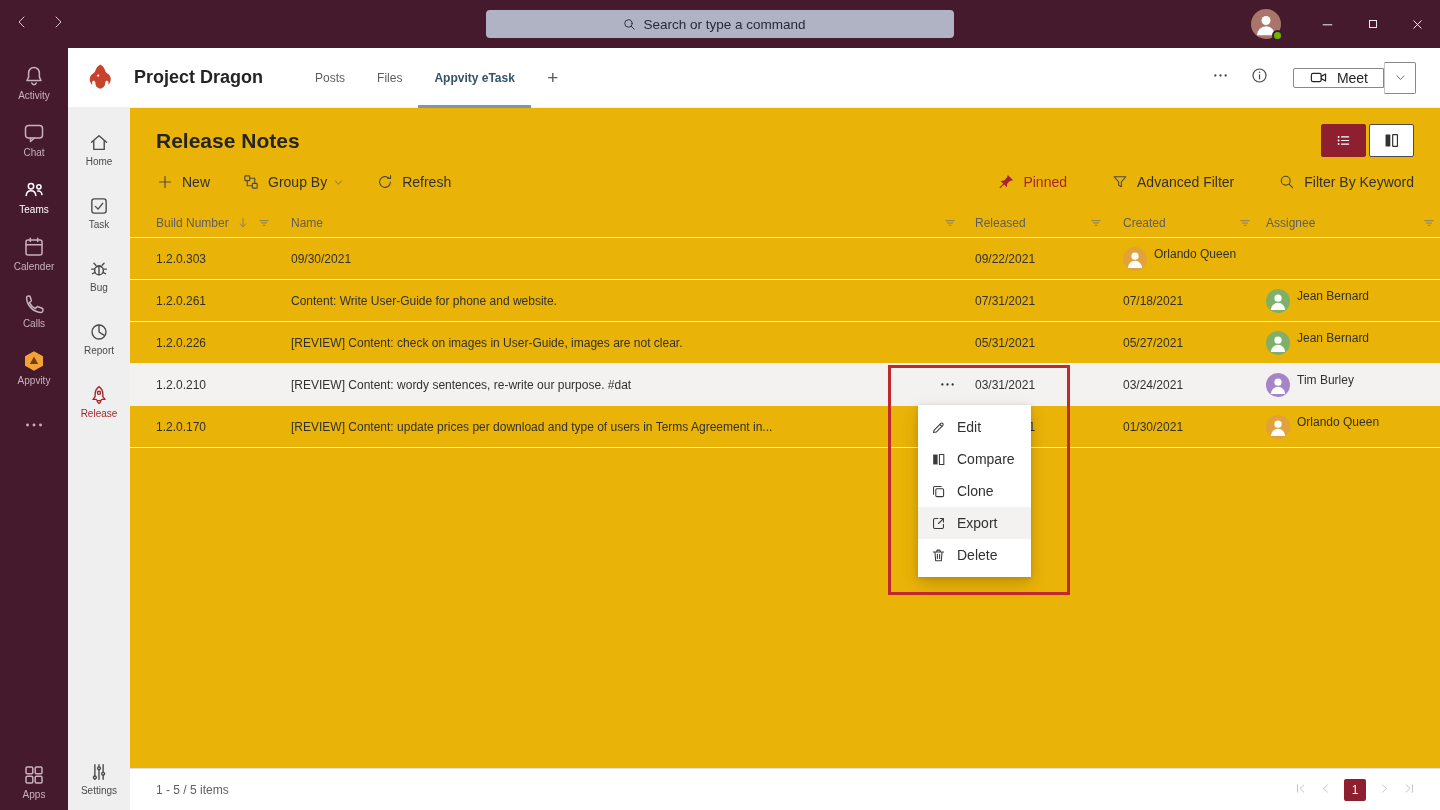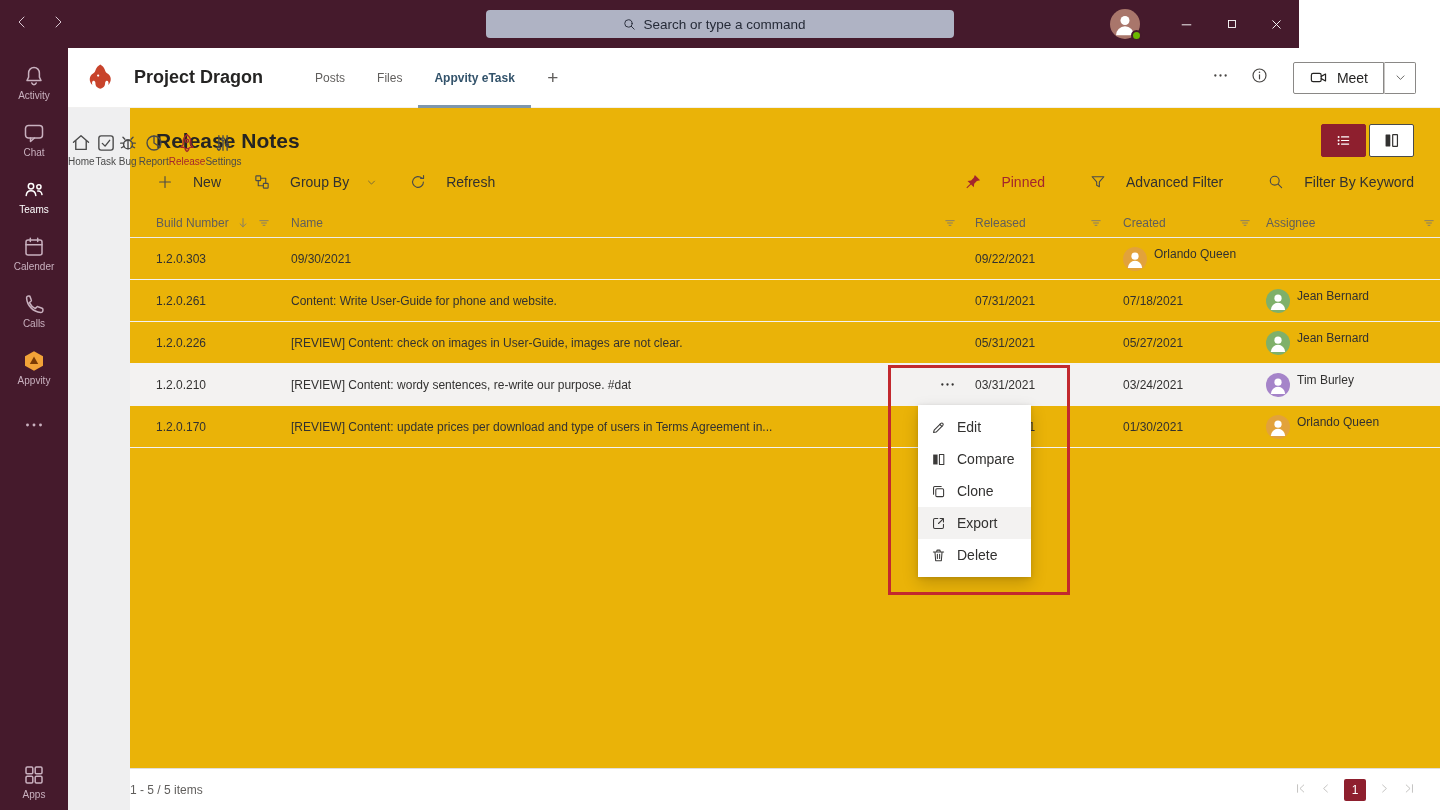--- a/index.html
+++ b/index.html
@@ -8,21 +8,21 @@
 
   :root{
     --topbar:#451A2C; --accent:#8E1F2E; --pinned-red:#A4262C; --annotation-red:#C2292E;
     --underline:#7E96AC; --ink:#252423; --ink2:#323130; --gray:#605E5C; --line:#EDEBE9; --hover:#F3F2F1;
   }
 
   .ic{display:inline-flex;align-items:center;justify-content:center;width:18px;height:18px;flex:none}
   .ic svg{width:100%;height:100%;display:block}
 
   
-  .topbar{position:absolute;top:0;left:0;width:1299px;height:48px;background:var(--topbar);color:#D9C6D1;z-index:20}
+  .topbar{position:absolute;top:0;left:0;width:1440px;height:48px;background:var(--topbar);color:#D9C6D1;z-index:20}
   .nav-arrows{position:absolute;left:14px;top:0;height:48px;display:flex;align-items:center;gap:20px}
   .nav-btn .ic{width:16px;height:16px}
   .searchbox{position:absolute;left:486px;top:10px;width:468px;height:28px;background:#AFB3C4;border-radius:4px;display:flex;align-items:center;justify-content:center;color:#262B38}
   .searchbox .ic{width:15px;height:15px;margin-right:7px;color:#262B38}
   .searchbox input{border:none;background:transparent;outline:none;width:175px;font-size:13.5px;color:#262B38}
   .searchbox input::placeholder{color:#262B38;opacity:1}
   .topbar-right{position:absolute;right:0;top:0;height:48px;display:flex;align-items:center}
   .avatar-wrap{position:relative;width:30px;height:30px;border-radius:50%;background:#A9766B;margin-right:24px}
   .avatar-wrap .person{position:absolute;inset:0;border-radius:50%;overflow:hidden}
   .status{position:absolute;right:-2px;bottom:-2px;width:11px;height:11px;border-radius:50%;background:#6BB700;border:2px solid var(--topbar)}
@@ -32,52 +32,52 @@
 
   
   .left-rail{position:absolute;top:48px;left:0;width:68px;height:762px;background:var(--topbar);display:flex;flex-direction:column;align-items:center;padding-top:6px;z-index:15}
   .rail-item{width:68px;height:57px;display:flex;flex-direction:column;align-items:center;justify-content:center;gap:3px;color:#C9B1BF;font-size:10px;cursor:pointer}
   .rail-item .ic{width:24px;height:24px}
   .rail-item.active{color:#FFFFFF}
   .rail-item .lbl{line-height:1}
   .rail-spacer{flex:1}
 
   
-  .tab-rail{position:absolute;top:108px;left:68px;width:62px;height:702px;background:#EFEFF0;display:flex;flex-direction:row;align-items:flex-start;padding-top:10px;z-index:10}
+  .tab-rail{position:absolute;top:108px;left:68px;width:62px;height:702px;background:#EFEFF0;display:flex;flex-direction:column;align-items:flex-end;padding-top:10px;z-index:10}
   .tab-rail .rail-item{width:62px;height:63px;color:#4A4A4A}
   .tab-rail .rail-item .ic{width:22px;height:22px}
   .tab-rail .rail-item.active{color:var(--pinned-red)}
 
   
   .app-header{position:absolute;top:48px;left:68px;width:1372px;height:60px;background:#fff;display:flex;align-items:center;border-bottom:1px solid #F1F0EF;z-index:12}
   .team-logo{width:27px;height:27px;margin-left:19px;flex:none}
   .team-name{font-size:18px;font-weight:700;color:var(--ink);margin-left:20px;white-space:nowrap}
   .header-tabs{display:flex;align-items:center;height:60px;margin-left:36px}
   .htab{padding:0 16px;height:60px;display:flex;align-items:center;font-size:12px;color:var(--gray);cursor:pointer}
   .htab.active{color:#33536B;font-weight:700;border-bottom:3px solid var(--underline);padding-top:3px}
   .add-tab{font-size:19px;color:var(--gray);margin-left:10px;width:24px;height:24px}
   .header-right{margin-left:auto;display:flex;align-items:center;margin-right:24px;gap:20px;color:#484644}
   .hdr-icon-btn .ic{width:19px;height:19px}
   .meet-group{display:flex;align-items:center;margin-left:4px}
-  .meet-btn{display:flex;align-items:center;gap:9px;border:1px solid #8A8886;height:32px;padding:0 15px;font-size:14px;color:var(--ink);border-radius:2px 0 0 2px}
+  .meet-btn{display:flex;align-items:center;gap:9px;border:1px solid #8A8886;height:20px;padding:0 15px;font-size:14px;color:var(--ink);border-radius:2px 0 0 2px}
   .meet-btn .ic{width:19px;height:19px}
   .meet-chevron{border:1px solid #8A8886;border-left:1px solid #C8C6C4;width:32px;height:32px;display:flex;align-items:center;justify-content:center;border-radius:0 2px 2px 0}
   .meet-chevron .ic{width:13px;height:13px}
 
   
   .main{position:absolute;top:108px;left:130px;width:1310px;height:702px;background:#eab308}
   .page-title{position:absolute;left:26px;top:21px;font-size:21px;font-weight:600;color:var(--ink)}
   .view-toggle{position:absolute;right:26px;top:16px;display:flex;gap:3px}
   .vt-btn{width:45px;height:33px;display:flex;align-items:center;justify-content:center;border:1px solid #4A4A4A;border-radius:2px}
   .vt-btn.active{background:var(--accent);border-color:var(--accent);color:#fff}
   .vt-btn.inactive{background:#fff;color:var(--ink2)}
   .vt-btn .ic{width:19px;height:19px}
 
   .toolbar{position:absolute;left:26px;right:26px;top:57px;height:34px;display:flex;align-items:center;font-size:14px;color:var(--ink2)}
-  .tool{display:flex;align-items:center;gap:19px;margin-right:32px;white-space:nowrap}
+  .tool{display:flex;align-items:center;gap:8px;margin-right:32px;white-space:nowrap}
   .tool .ic{width:18px;height:18px;color:#4A4A4A}
   .tool .chev{width:11px;height:11px;margin-left:-2px}
   .toolbar-right{margin-left:auto;display:flex;align-items:center;gap:44px}
   .toolbar-right .tool{margin-right:0}
   .pinned{color:var(--pinned-red)}
   .pinned .ic{color:var(--pinned-red)}
 
   
   .table{position:absolute;left:0;right:0;top:100px}
   .thead,.trow{display:grid;grid-template-columns:135px 1fr 148px 143px 174px;padding-left:26px;align-items:center}
@@ -101,21 +101,21 @@
        box-shadow:0 6px 15px rgba(0,0,0,.18),0 1px 4px rgba(0,0,0,.12)}
   .ctx-item{display:flex;align-items:center;gap:10px;height:32px;padding:0 12px;font-size:14px;color:var(--ink2);cursor:pointer}
   .ctx-item .ic{width:17px;height:17px;color:#3B3A39}
   .ctx-item.hl{background:var(--hover)}
 
   
   .annot{position:absolute;left:758px;top:257px;width:182px;height:230px;border:3px solid var(--annotation-red);z-index:9;pointer-events:none}
 
   
   .footer{position:absolute;left:130px;right:0;bottom:0;height:42px;border-top:1px solid #E1DFDD;background:#fff;display:flex;align-items:center;font-size:12px;color:var(--gray);z-index:7}
-  .count{}
+  .count{margin-left:26px}
   .pager{margin-left:auto;display:flex;align-items:center;gap:12px;margin-right:24px;color:#B8B6B4}
   .pager .ic{width:13px;height:13px}
   .page-box{width:22px;height:22px;background:var(--accent);color:#fff;display:flex;align-items:center;justify-content:center;font-size:12px;border-radius:2px}
 </style>
 </head>
 <body>
 
 <div class="topbar">
   <div class="nav-arrows">
     <button class="nav-btn"><span class="ic">

